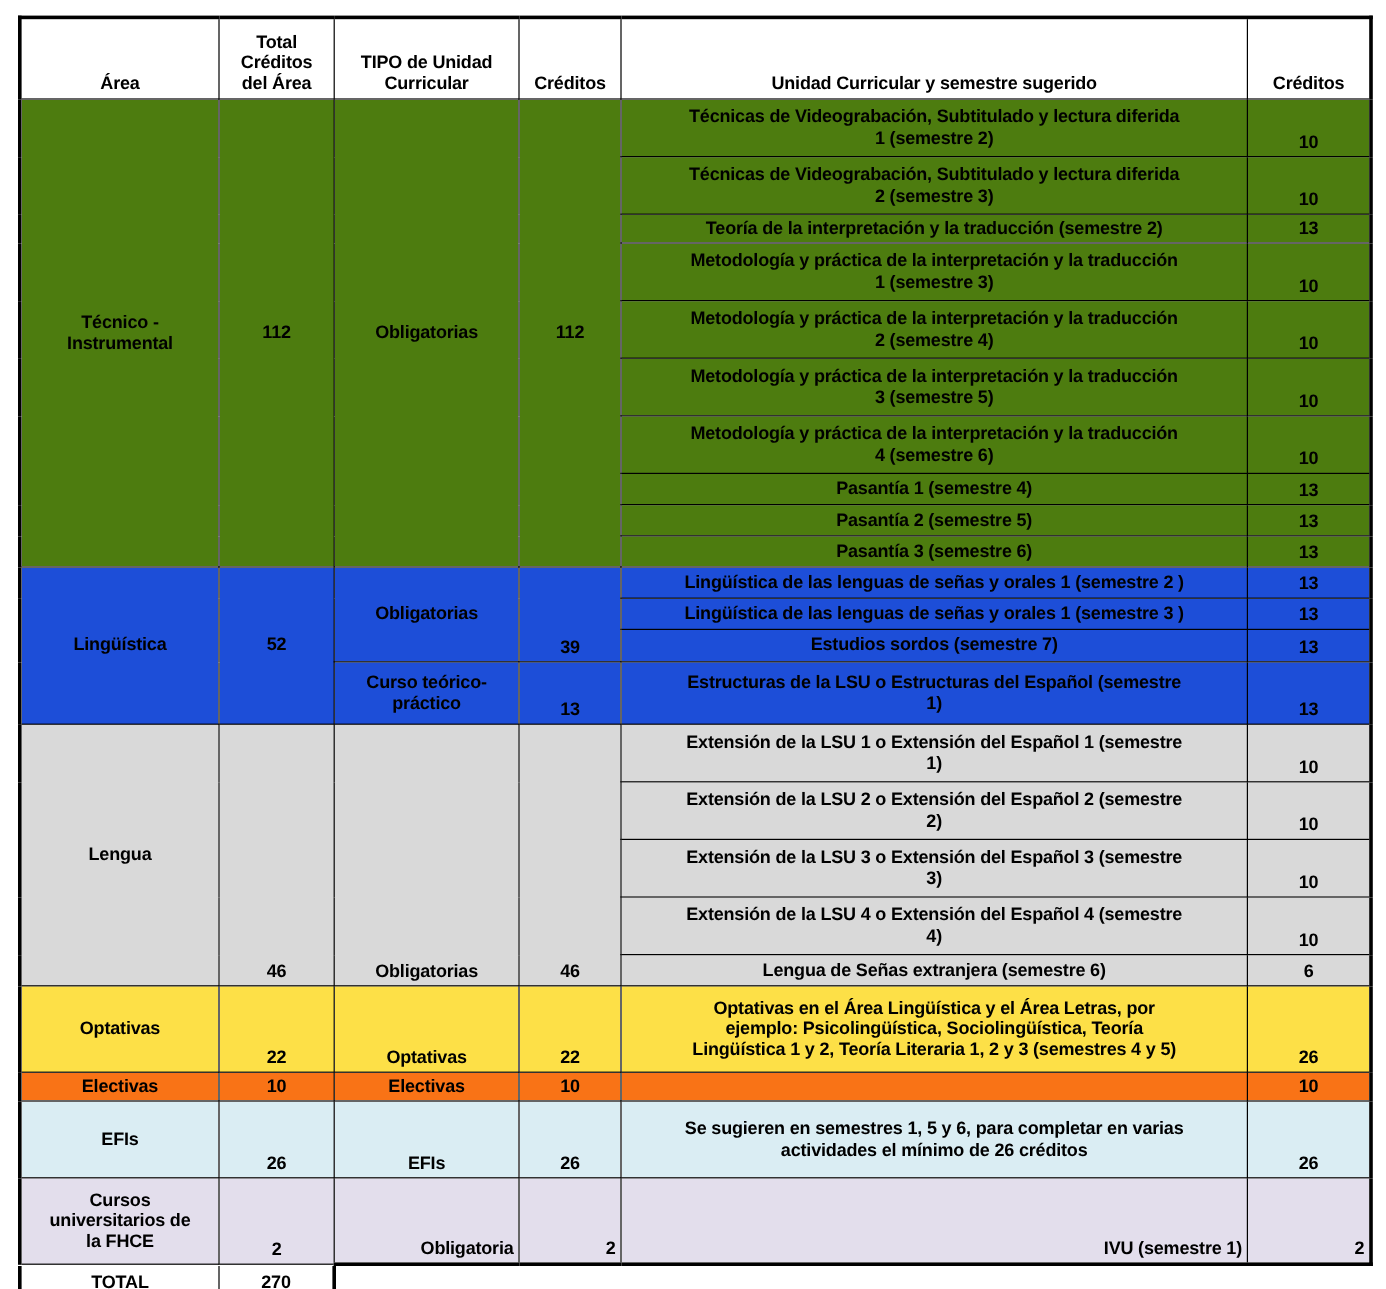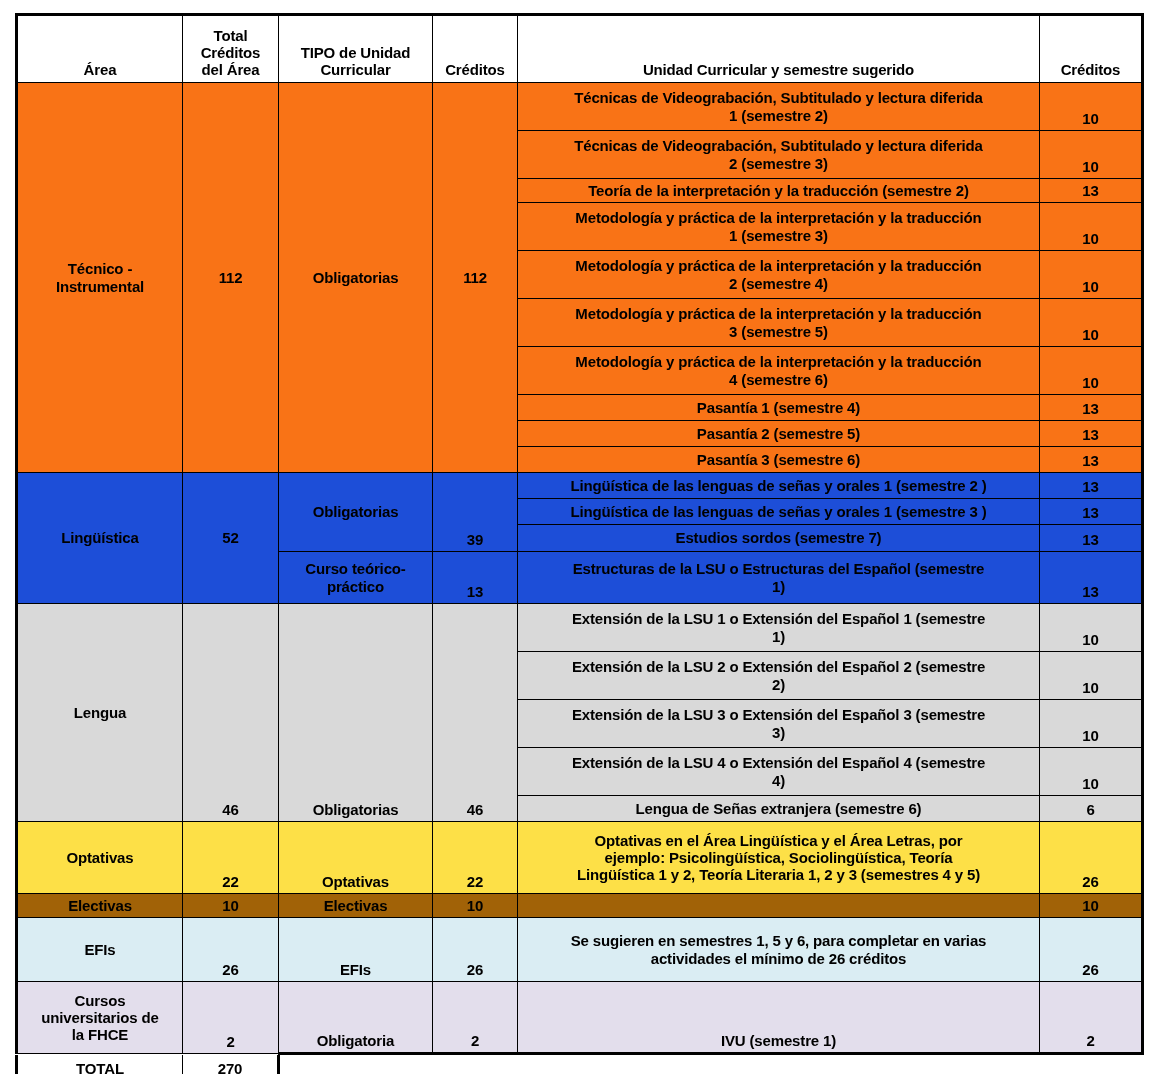--- a/index.html
+++ b/index.html
@@ -23,31 +23,31 @@
     text-align: center;
     vertical-align: middle;
     padding: 2px 4px;
     white-space: pre-line;
     overflow: hidden;
   }
   
   .bt { border-top: 3px solid #000; }
   .bl { border-left: 3px solid #000; }
   .br { border-right: 3px solid #000; }
-  .bb { border-bottom: 3px solid #000; }
+  .bb { border-bottom: 3px solid #000; text-align: right; }
   
   .vb { vertical-align: bottom; padding-bottom: 3px; }
   
   tr.hdr td { background: #ffffff; vertical-align: bottom; padding-bottom: 4px; }
   
-  .sy { background: #f97316; }  
+  .sy { background: #4d7c0f; }  
   .sp { background: #1d4ed8; }  
   .sg { background: #D9D9D9; }  
   .so { background: #fde047; }  
-  .se { background: #a16207; }  
+  .se { background: #f97316; }  
   .sb { background: #DAEDF3; }  
   .sv { background: #E3DEEC; }  
   
   .h68{height:68px}.h48{height:48px}.h26{height:26px}.h24{height:24px}
   .h52{height:52px}.h72{height:72px}.h50{height:64px}.h70{height:72px}.h27{height:27px}
   table.total { border-left:3px solid #000; border-right:3px solid #000; border-bottom:3px solid #000; }
   table.total td { border-top: none; height: 24px; background:#ffffff; }
 </style>
 </head>
 <body>

